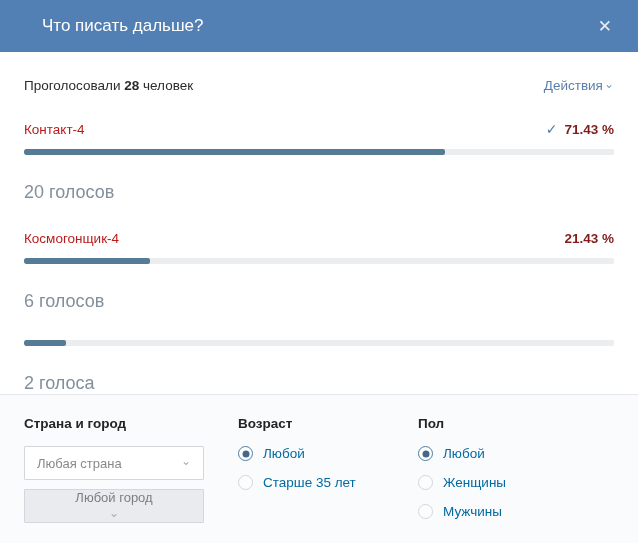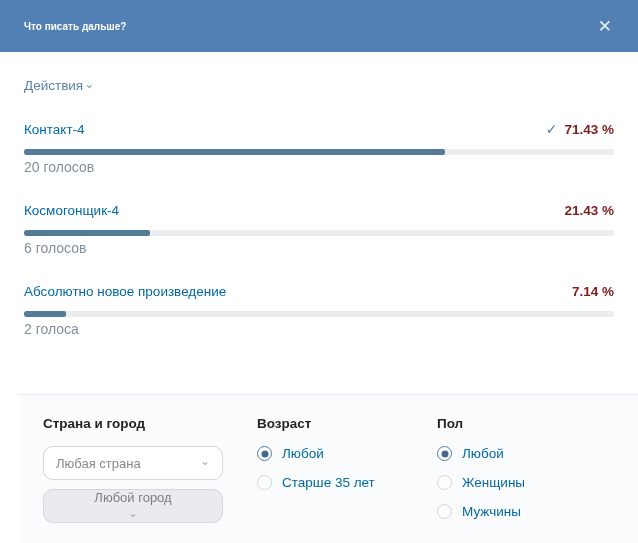--- a/index.html
+++ b/index.html
@@ -15,21 +15,21 @@
   .modal { width: 638px; height: 543px; position: relative; background:#fff; }
 
   
   .header {
     height: 52px;
     background: #527fb4;
     display: flex;
     align-items: center;
     padding: 0 24px;
   }
-  .header-title { color: #ffffff; font-weight: bold; font-size: 10px; }
+  .header-title { color: #ffffff; font-weight: normal; font-size: 17px; margin-left: 18px; }
   .close-btn {
     margin-left: auto;
     color: rgba(255,255,255,0.85);
     font-size: 17px;
     line-height: 1;
     cursor: pointer;
     padding: 4px 2px;
   }
 
   
@@ -51,60 +51,59 @@
   .actions-link .chev { font-size: 12px; color: #7d9cc0; transform: translateY(-2px); }
 
   
   .options { padding: 0 24px; }
   .option { margin-top: 28px; }
   .option-row {
     display: flex;
     justify-content: space-between;
     align-items: baseline;
   }
-  .option-label { color: #0369a1; }
+  .option-label { color: #b91c1c; }
   .option-right { display: flex; align-items: center; gap: 7px; }
   .check { color: #4f7ca8; font-weight: bold; font-size: 14px; }
   .percent { font-weight: bold; color: #7f1d1d; font-size: 13.5px; }
   .bar-track {
     margin-top: 12px;
     height: 6px;
     background: #ecedef;
     border-radius: 2px;
     overflow: hidden;
   }
   .bar-fill {
     height: 100%;
     background: #567b95;
     border-radius: 2px;
     width: 0%;
   }
-  .votes { margin-top: 4px; color: #828f9c; font-size: 14px; }
+  .votes { margin-top: 27px; color: #828f9c; font-size: 18px; }
 
   
   .footer {
     position: absolute;
     left: 0; right: 0; bottom: 0;
     top: 394px;
     background: #fafbfc;
     border-top: 1px solid #e7e8ec;
     padding: 21px 24px 0 24px;
     display: flex;
-    margin-left: 19px;
   }
   .fcol-title { font-weight: bold; color: #222426; margin-bottom: 15px; font-size: 13.5px; }
   .col-location { width: 214px; }
   .col-age { width: 180px; }
   .col-gender { flex: 1; }
 
   .select {
     width: 180px;
     height: 34px;
     border: 1px solid #d3d6da;
-    border-radius: 10px;
+    border-radius: 1px;
     background: #ffffff;
     display: flex;
     align-items: center;
     justify-content: space-between;
     padding: 0 12px;
     color: #87898d;
     cursor: pointer;
     font-size: 13px;
   }
   .select + .select { margin-top: 9px; flex-direction: column; }
@@ -142,20 +141,25 @@
 <body>
 
 <div class="modal">
 
   <div class="header">
     <span class="header-title">Что писать дальше?</span>
     <span class="close-btn">✕</span>
   </div>
 
   <div class="summary">
+    <span class="summary-text">
+      <span>Проголосовали</span>
+      <span class="count">28</span>
+      <span>человек</span>
+    </span>
     <span class="actions-link">
       <span>Действия</span>
       <span class="chev">⌄</span>
     </span>
   </div>
 
   <div class="options">
 
     <div class="option">
       <div class="option-row">
@@ -178,26 +182,20 @@
           <span class="percent">21.43 %</span>
         </span>
       </div>
       <div class="bar-track">
         <div class="bar-fill" style="width: 21.43%;"></div>
       </div>
       <div class="votes">6 голосов</div>
     </div>
 
     <div class="option">
-      <div class="option-row">
-        <span class="option-label">Абсолютно новое произведение</span>
-        <span class="option-right">
-          <span class="percent">7.14 %</span>
-        </span>
-      </div>
       <div class="bar-track">
         <div class="bar-fill" style="width: 7.14%;"></div>
       </div>
       <div class="votes">2 голоса</div>
     </div>
 
   </div>
 
   <div class="footer">
 

